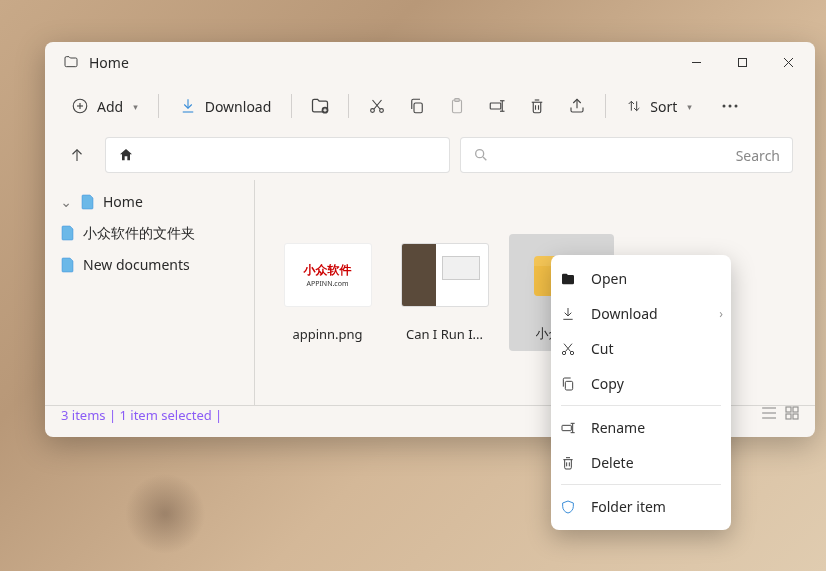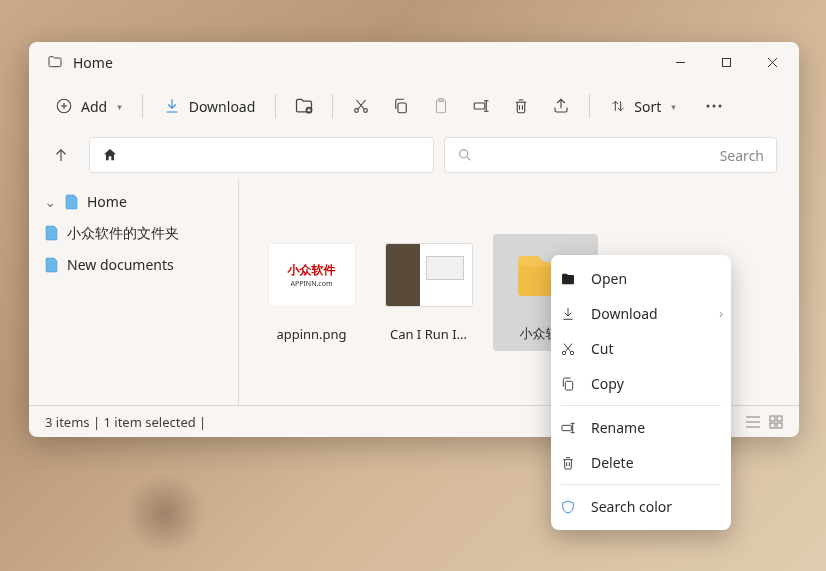--- a/index.html
+++ b/index.html
@@ -18,21 +18,21 @@
   content: "";
   position: absolute;
   inset: 0;
   background:
     radial-gradient(circle at 20% 90%, rgba(60,40,30,0.3) 2px, transparent 40px);
   pointer-events: none;
 }
 
 .window {
   position: absolute;
-  left: 29px;
+  left: 45px;
   top: 42px;
   width: 770px;
   height: 395px;
   background: #f8f5f2;
   border-radius: 8px;
   box-shadow: 0 8px 30px rgba(0,0,0,0.25);
   display: flex;
   flex-direction: column;
   overflow: visible;
 }
@@ -182,24 +182,24 @@
   max-width: 100%;
   white-space: nowrap;
   overflow: hidden;
   text-overflow: ellipsis;
 }
 
 .statusbar {
   height: 32px;
   border-top: 1px solid rgba(0,0,0,0.12);
   display: flex;
-  align-items: center;
+  align-items: flex-start;
   padding: 0 16px;
   font-size: 13px;
-  color: #404040;
+  color: #8b5cf6;
 }
 .statusbar-right { margin-left: auto; display: flex; gap: 8px; opacity: 0.6; }
 
 .context-menu {
   position: absolute;
   left: 551px;
   top: 255px;
   width: 180px;
   background: #fff;
   border-radius: 8px;
@@ -513,15 +513,15 @@
     </span>
     <span>Delete</span>
   </div>
   <div class="ctx-sep"></div>
   <div class="ctx-item">
     <span class="ctx-icon">
       <svg width="16" height="16" viewBox="0 0 24 24" fill="none" stroke="#3a8dd8" stroke-width="1.5">
           <path d="M12 3l8 3v5c0 5-3.5 9-8 10-4.5-1-8-5-8-10V6l8-3z"></path>
         </svg>
     </span>
-    <span>Search color</span>
+    <span>Folder item</span>
   </div>
 </div>
 
 </body></html>

